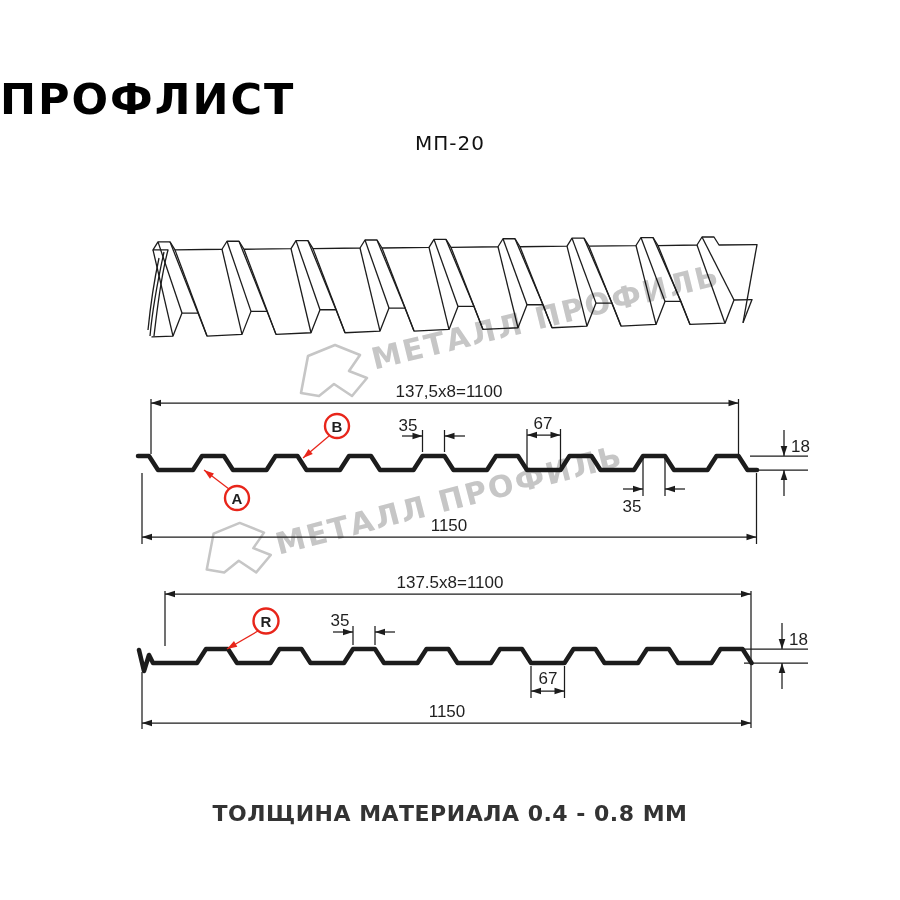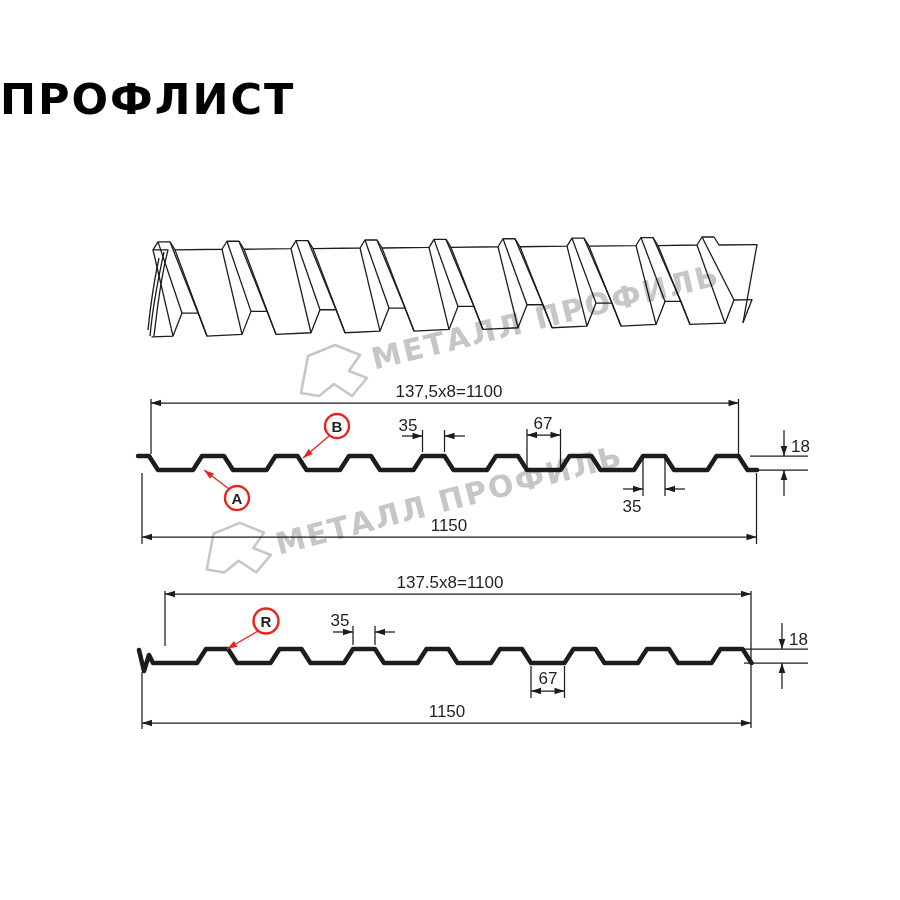--- a/index.html
+++ b/index.html
@@ -20,20 +20,21 @@
   #wm2-text{left:276px;top:527px;transform:rotate(-14.5deg);transform-origin:0 50%;}
   svg text{font-family:"Liberation Sans",sans-serif;font-size:17px;fill:#1f1f1f;}
   svg text.redlbl{font-size:15px;font-weight:bold;}
 </style>
 </head>
 <body>
 
 <div class="page">
 
   <div class="title">ПРОФЛИСТ</div>
+  <div class="subtitle">МП-20</div>
 
   <svg class="abs" id="svg-sheet" width="900" height="900">
       <g>
         <polyline points="152,336.952 173,336.04 182,313.04 198,313.04 207,336.04 242,334.384 251,311.384 267,311.384 276,334.384 311,332.728 320,309.728 336,309.728 345,332.728 380,331.072 389,308.072 405,308.072 414,331.072 449,329.416 458,306.416 474,306.416 483,329.416 518,327.76 527,304.76 543,304.76 552,327.76 587,326.104 596,303.104 612,303.104 621,326.104 656,324.448 665,301.448 681,301.448 690,324.448 725,323.2 734,299.984 752,299.552" fill="none" stroke="#1c1c1c" stroke-width="1.3" stroke-linejoin="round" stroke-linecap="round"></polyline>
         <polyline points="168,249.838 153,249.874 158,241.874 170,241.874 175,249.874 222,249.253 227,241.253 239,241.253 244,249.253 291,248.632 296,240.632 308,240.632 313,248.632 360,248.011 365,240.011 377,240.011 382,248.011 429,247.39 434,239.39 446,239.39 451,247.39 498,246.769 503,238.769 515,238.769 520,246.769 567,246.148 572,238.148 584,238.148 589,246.148 636,245.527 641,237.527 653,237.527 658,245.527 697,244.978 702,236.978 714,236.978 719,244.978 757,244.537" fill="none" stroke="#1c1c1c" stroke-width="1.3" stroke-linejoin="round" stroke-linecap="round"></polyline>
         <line x1="173" y1="336.04" x2="153" y2="249.874" stroke="#1c1c1c" stroke-width="1.3"></line>
         <line x1="182" y1="313.04" x2="158" y2="241.874" stroke="#1c1c1c" stroke-width="1.3"></line>
         <line x1="198" y1="313.04" x2="170" y2="241.874" stroke="#1c1c1c" stroke-width="1.3"></line>
         <line x1="207" y1="336.04" x2="175" y2="249.874" stroke="#1c1c1c" stroke-width="1.3"></line>
         <line x1="242" y1="334.384" x2="222" y2="249.253" stroke="#1c1c1c" stroke-width="1.3"></line>
@@ -174,13 +175,14 @@
         <polygon points="204,470 209.96484715837028,478.6781679159418 213.95839672409176,473.42349743472937" fill="#e8251a"></polygon>
         <circle cx="337" cy="426" r="12" fill="none" stroke="#e8251a" stroke-width="2.4"></circle>
         <line x1="329" y1="436" x2="303" y2="458" stroke="#e8251a" stroke-width="1.25"></line>
         <polygon points="303,458 312.7654722505295,454.05975232705634 308.50225345685277,449.0214028436202" fill="#e8251a"></polygon>
         <circle cx="266" cy="621" r="12.5" fill="none" stroke="#e8251a" stroke-width="2.4"></circle>
         <line x1="258" y1="631" x2="227" y2="649" stroke="#e8251a" stroke-width="1.25"></line>
         <polygon points="227,649 237.30493667347636,646.8324483499483 233.99084225872545,641.1248413023217" fill="#e8251a"></polygon>
       </g>
     </svg>
 
+  <div class="footer">ТОЛЩИНА МАТЕРИАЛА 0.4 - 0.8 ММ</div>
 </div>
 
 </body></html>

